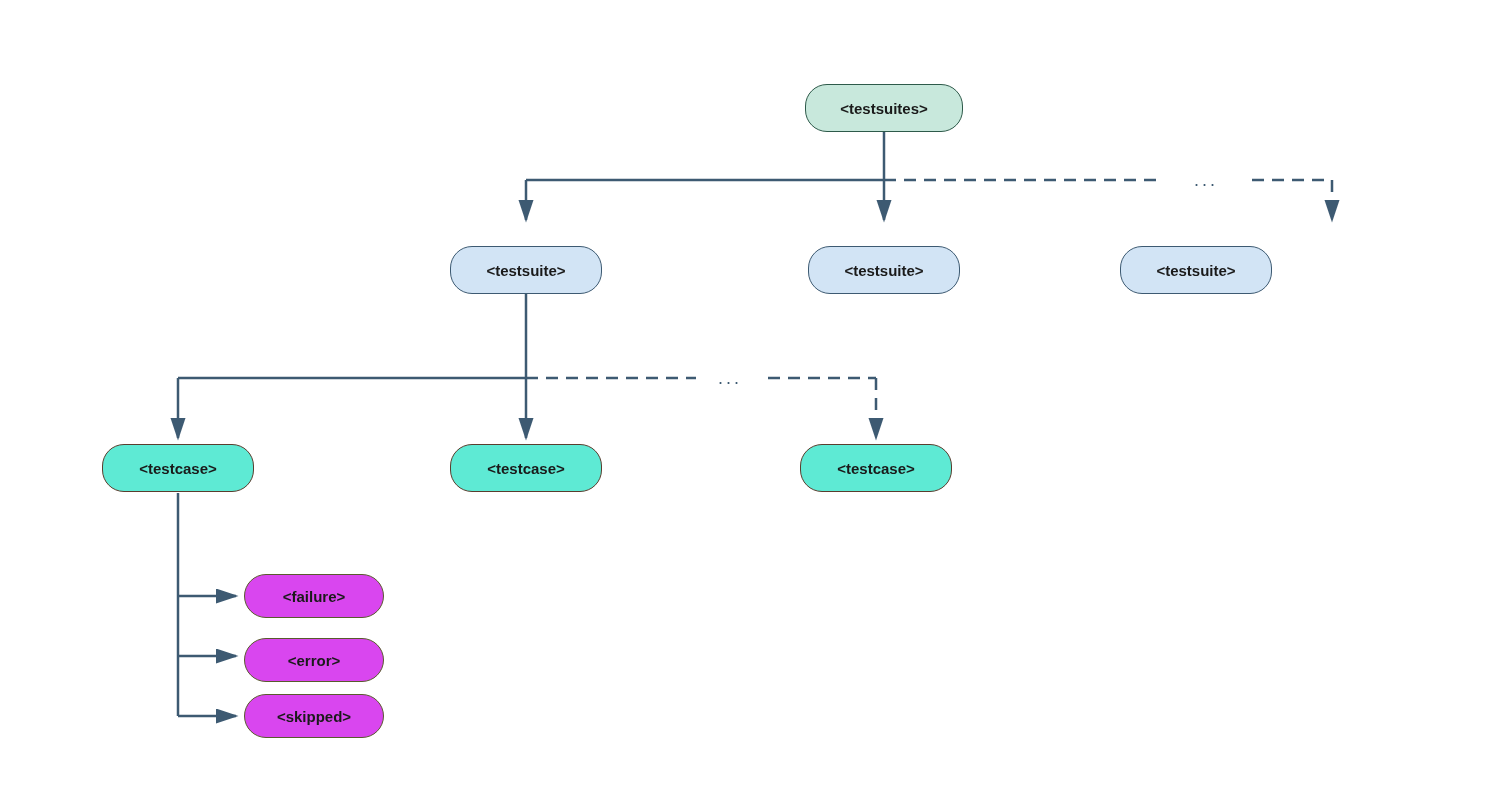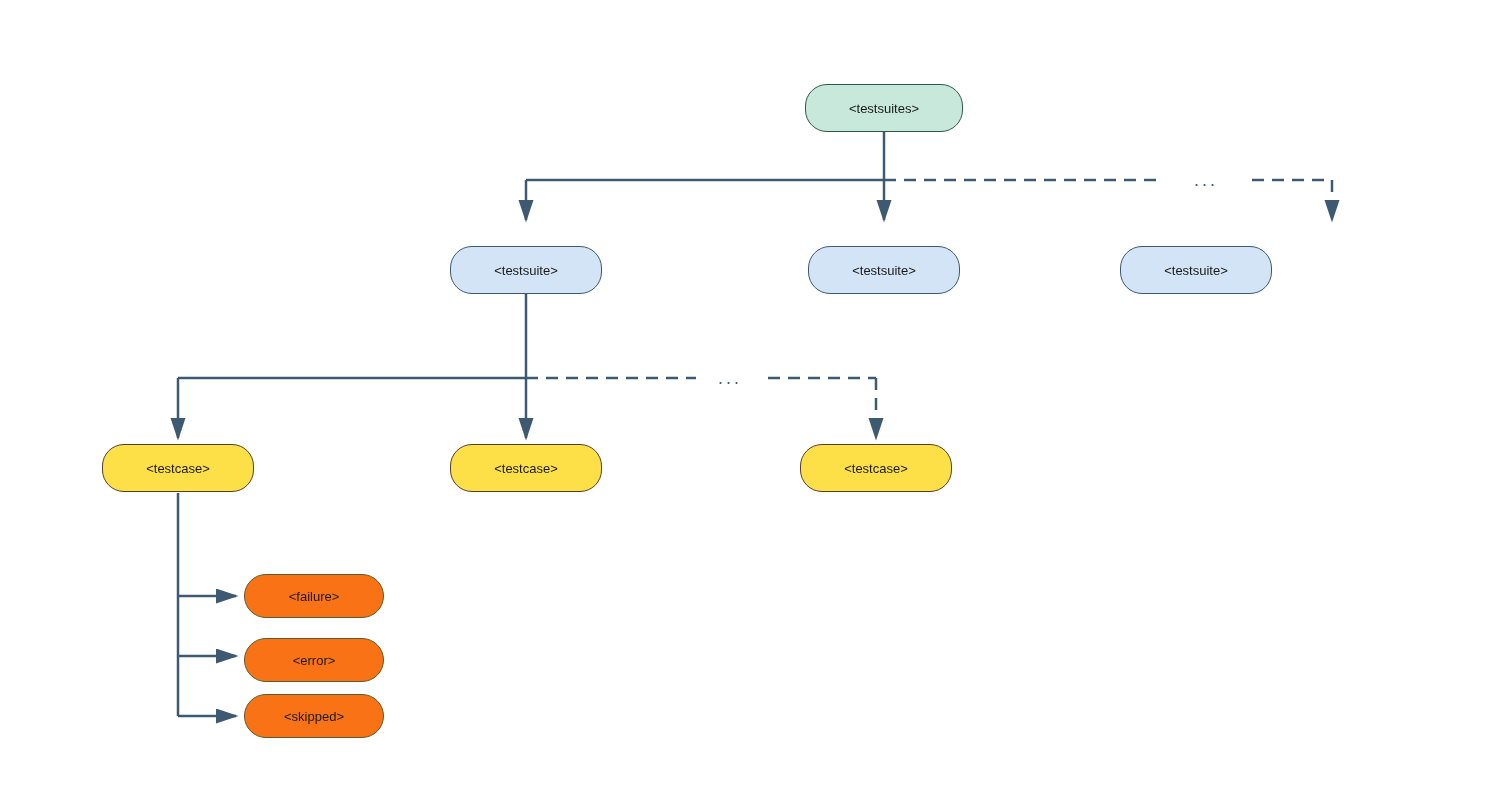--- a/index.html
+++ b/index.html
@@ -11,29 +11,30 @@
     background: #ffffff;
     position: relative;
   }
   .node {
     position: absolute;
     border: 1.5px solid;
     border-radius: 22px;
     display: flex;
     align-items: center;
     justify-content: center;
-    font-size: 13px;
+    font-size: 15px;
     box-sizing: border-box;
     padding: 0 14px;
     white-space: nowrap;
+    font-weight: bold;
   }
   .green { background: #c8e8dc; border-color: #2e5a4a; color: #1a1a1a; }
   .blue { background: #d2e4f5; border-color: #3d5a72; color: #1a1a1a; margin-top: 20px; }
-  .peach { background: #fde047; border-color: #5a3d2e; color: #1a1a1a; }
-  .yellow { background: #f97316; border-color: #5a5a2e; color: #1a1a1a; }
+  .peach { background: #5eead4; border-color: #5a3d2e; color: #1a1a1a; }
+  .yellow { background: #d946ef; border-color: #5a5a2e; color: #1a1a1a; }
   .ellipsis {
     position: absolute;
     font-size: 18px;
     color: #3d5a72;
     letter-spacing: 3px;
   }
   svg {
     position: absolute;
     top: 0;
     left: 0;

